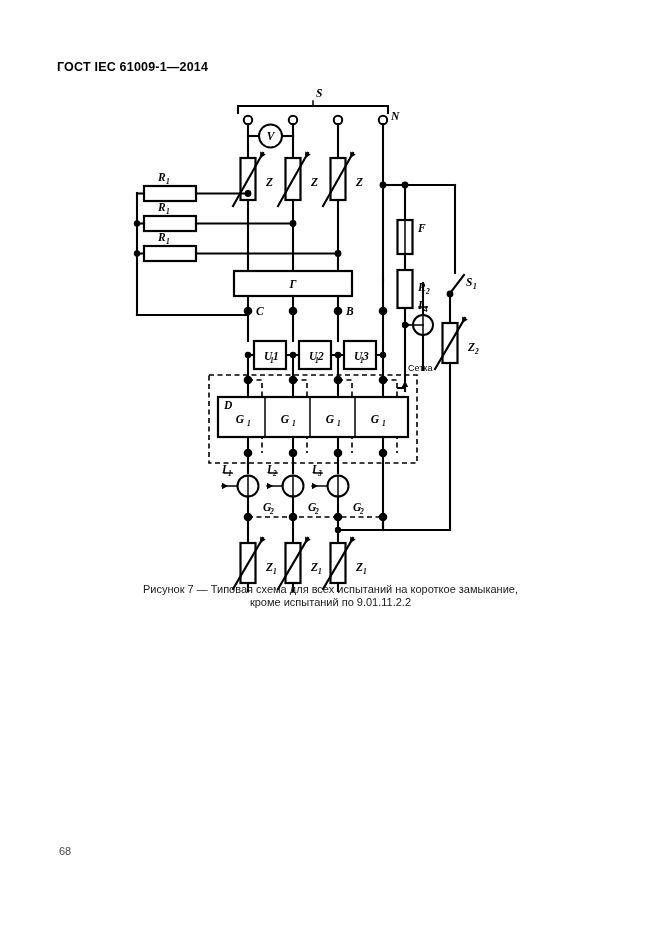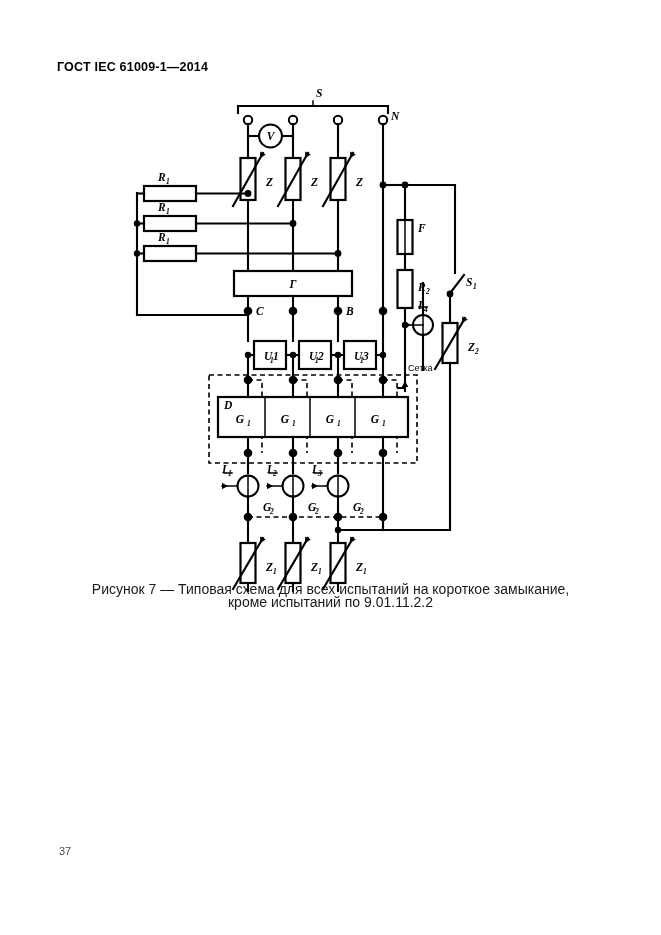--- a/index.html
+++ b/index.html
@@ -47,21 +47,21 @@
   }
   .figure-area svg {
     display: block;
   }
   .caption {
     position: absolute;
     left: 0px;
     top: 583px;
     width: 661px;
     text-align: center;
-    font-size: 14px;
+    font-size: 11px;
     line-height: 13px;
     color: #1a1a1a;
   }
   .caption-line {
     display: block;
     white-space: nowrap;
   }
 </style>
 </head>
 <body>
@@ -424,15 +424,15 @@
         <path class="w" d="M338,508 L338,516"></path>
       </g>
     </svg>
   </div>
 
   <div class="caption">
     <span class="caption-line">Рисунок 7 — Типовая схема для всех испытаний на короткое замыкание,</span>
     <span class="caption-line">кроме испытаний по 9.01.11.2.2</span>
   </div>
 
-  <div class="page-number">37</div>
+  <div class="page-number">68</div>
 
 </div>
 
 </body></html>

